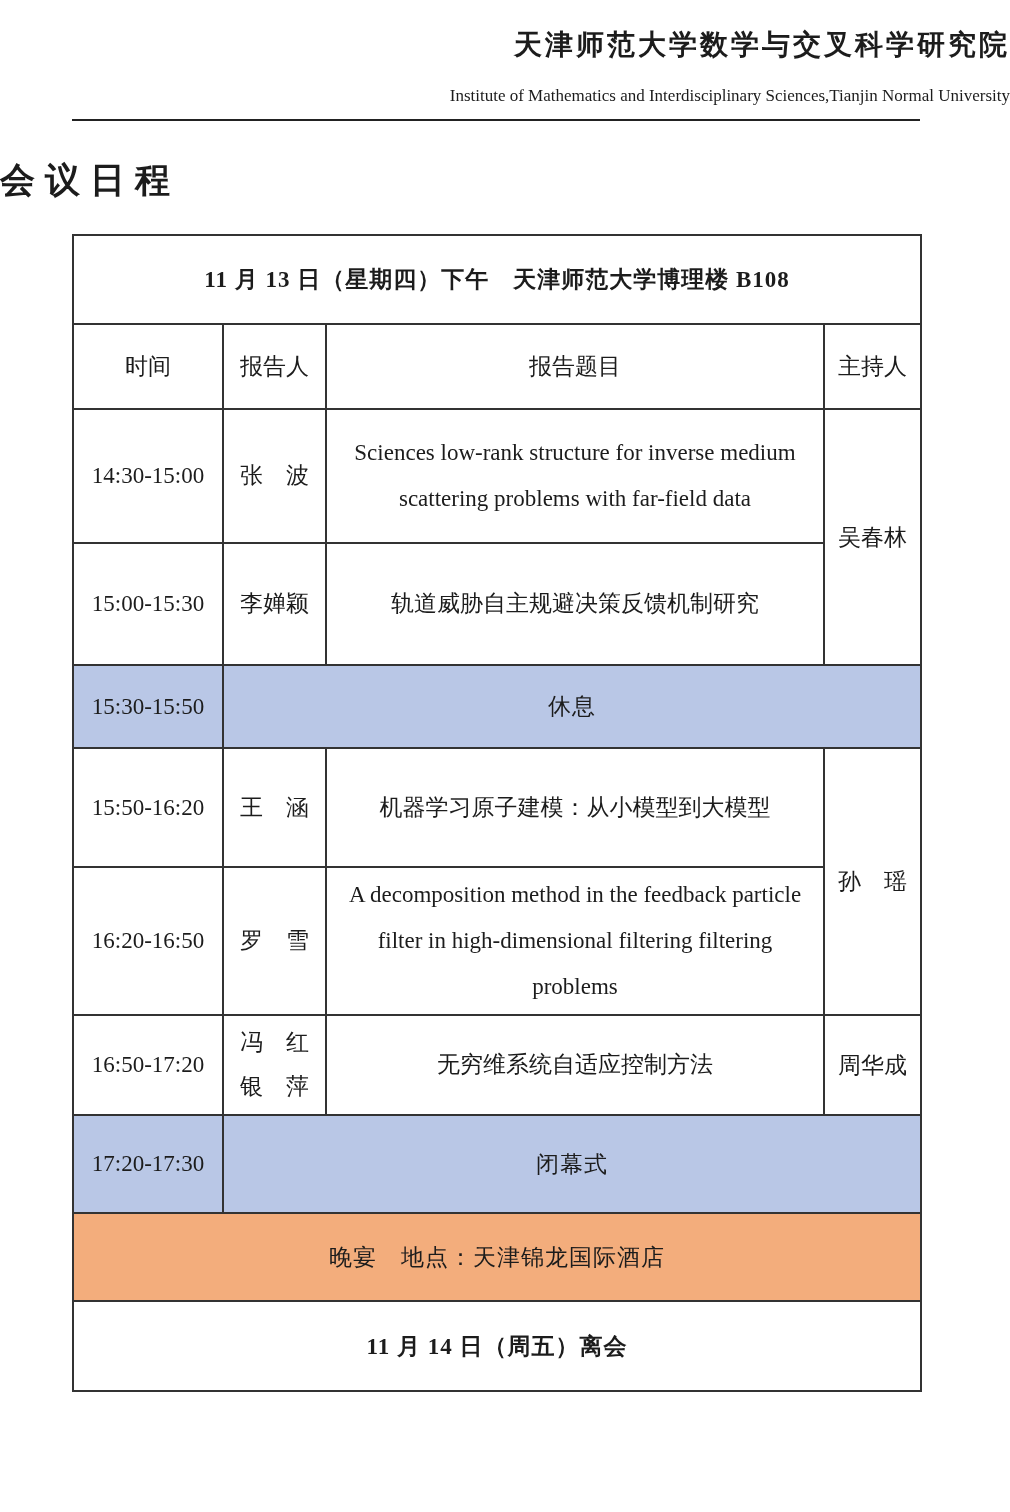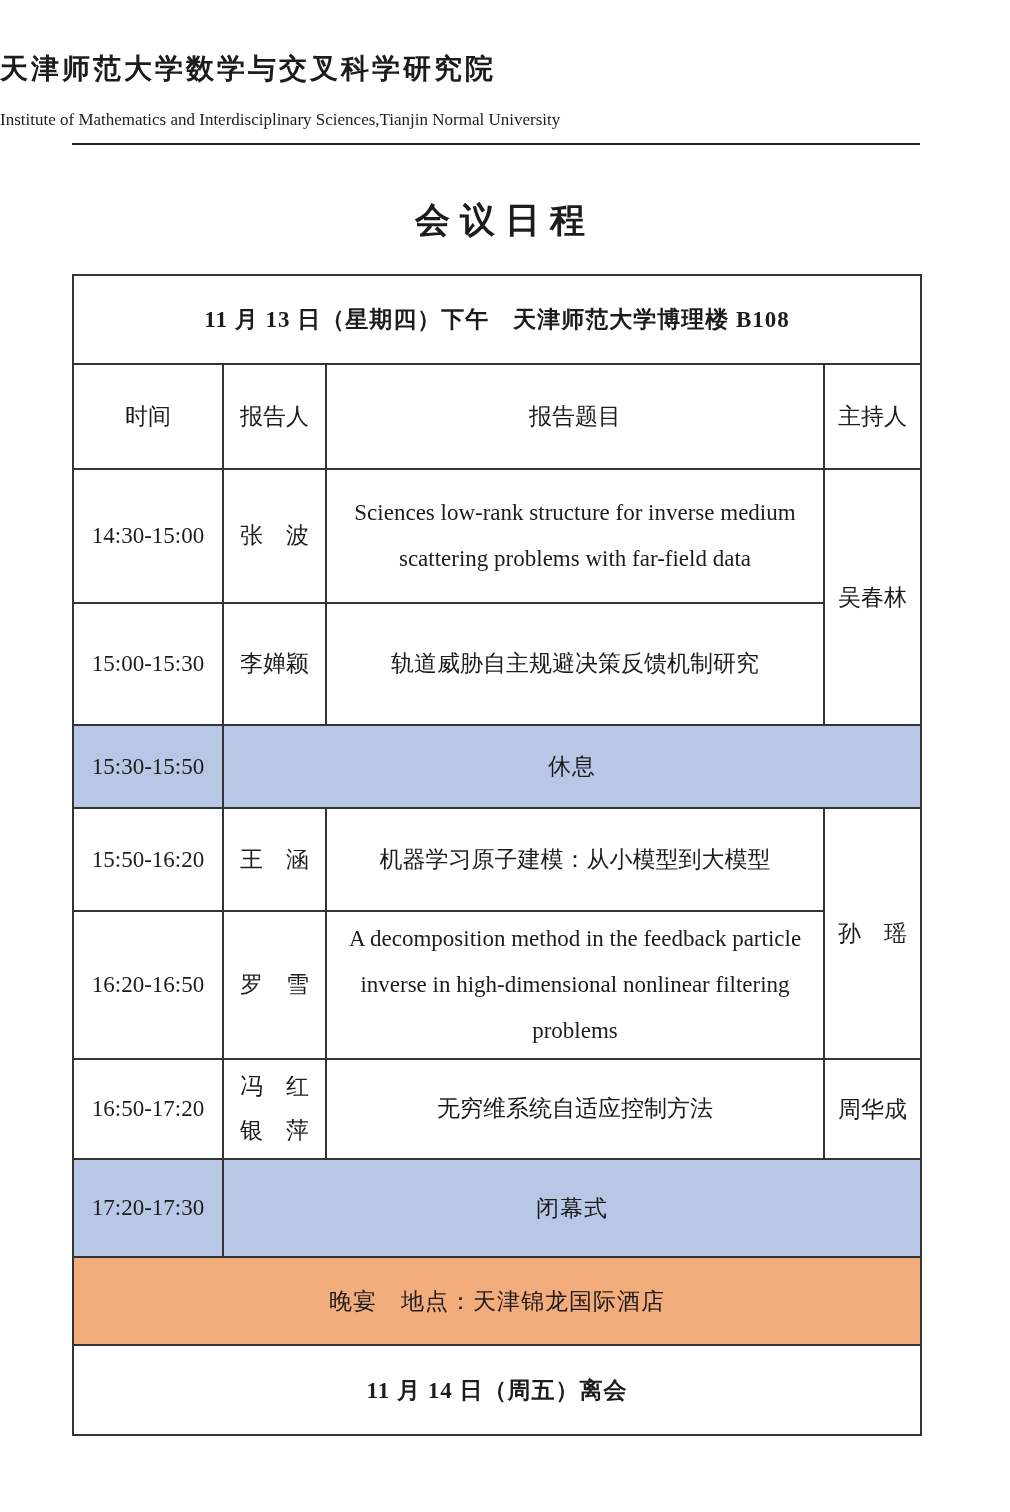--- a/index.html
+++ b/index.html
@@ -11,39 +11,39 @@
   * { box-sizing: border-box; margin: 0; padding: 0; }
   html, body { background: #ffffff; }
   body {
     width: 1010px;
     height: 1512px;
     font-family: "Liberation Serif", "DejaVu Serif", serif;
     color: var(--ink);
     position: relative;
     overflow: hidden;
   }
-  .page-header { padding-top: 50px; text-align: left; }
+  .page-header { padding-top: 26px; text-align: right; }
   .org-zh {
     font-size: 28px;
     font-weight: bold;
     letter-spacing: 3px;
   }
   .org-en {
     font-size: 17px;
     margin-top: 22px;
     letter-spacing: 0px;
   }
   .header-rule {
     width: 848px;
     margin: 13px auto 0 72px;
     border-top: 2px solid #222222;
   }
   .doc-title {
-    margin-top: 52px;
-    text-align: center;
+    margin-top: 36px;
+    text-align: left;
     font-size: 35px;
     font-weight: bold;
     letter-spacing: 10px;
   }
   table.schedule {
     margin: 30px 0 0 72px;
     width: 848px;
     border-collapse: collapse;
     table-layout: fixed;
   }
@@ -89,21 +89,21 @@
       <col style="width:103px">
       <col style="width:498px">
       <col style="width:97px">
   </colgroup>
 
   <tbody>
       <tr style="height:89px">
     <td colspan="4" class="c-session">11 月 13 日（星期四）下午　天津师范大学博理楼 B108</td>
   </tr>
 
-  <tr style="height:105px">
+  <tr style="height:85px">
     <td>时间</td>
     <td>报告人</td>
     <td>报告题目</td>
     <td>主持人</td>
   </tr>
 
   <tr style="height:134px">
     <td class="c-time">14:30-15:00</td>
     <td class="c-speaker">张　波</td>
     <td class="c-title">Sciences low-rank structure for inverse medium scattering problems with far-field data</td>
@@ -114,31 +114,31 @@
     <td class="c-time">15:00-15:30</td>
     <td class="c-speaker">李婵颖</td>
     <td class="c-title">轨道威胁自主规避决策反馈机制研究</td>
   </tr>
 
   <tr style="height:83px" class="hl-blue">
     <td class="c-time">15:30-15:50</td>
     <td colspan="3" class="c-label">休息</td>
   </tr>
 
-  <tr style="height:103px">
+  <tr style="height:119px">
     <td class="c-time">15:50-16:20</td>
     <td class="c-speaker">王　涵</td>
     <td class="c-title">机器学习原子建模：从小模型到大模型</td>
     <td class="c-chair" rowspan="2">孙　瑶</td>
   </tr>
 
   <tr style="height:133px">
     <td class="c-time">16:20-16:50</td>
     <td class="c-speaker">罗　雪</td>
-    <td class="c-title">A decomposition method in the feedback particle inverse in high-dimensional nonlinear filtering problems</td>
+    <td class="c-title">A decomposition method in the feedback particle filter in high-dimensional filtering filtering problems</td>
   </tr>
 
   <tr style="height:100px">
     <td class="c-time">16:50-17:20</td>
     <td class="c-speaker">冯　红
 银　萍</td>
     <td class="c-title">无穷维系统自适应控制方法</td>
     <td class="c-chair">周华成</td>
   </tr>
 

